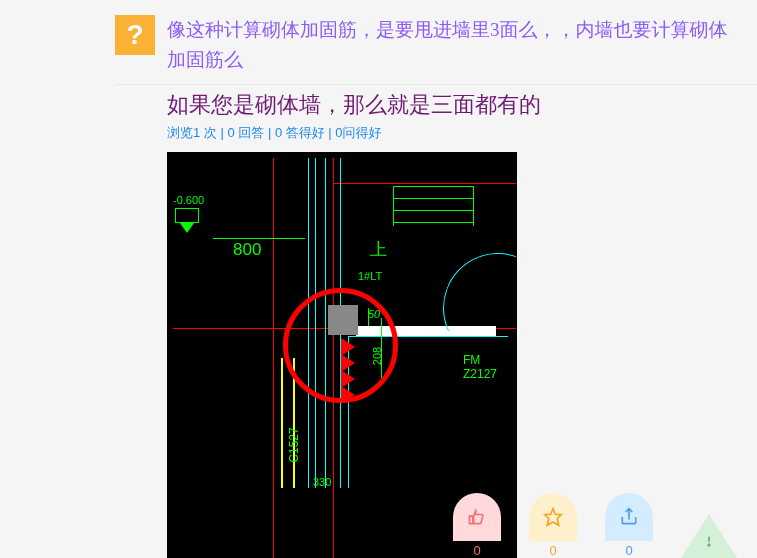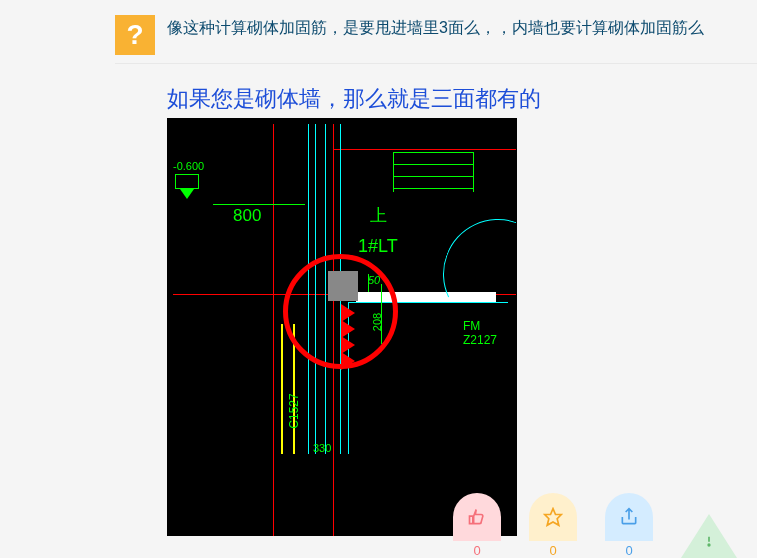--- a/index.html
+++ b/index.html
@@ -27,28 +27,29 @@
       background: #f9b233;
       display: flex;
       align-items: center;
       justify-content: center;
       color: #fff;
       font-size: 28px;
       font-weight: bold;
       flex-shrink: 0;
     }
     .title {
-      font-size: 16px;
-      color: #0c4a6e;
+      font-size: 19px;
+      color: #8b5cf6;
       line-height: 1.6;
+      font-family: Liberation Serif, serif;
     }
     .answer-text {
-      color: #1d4ed8;
+      color: #701a75;
       font-size: 22px;
-      margin: 20px 0 4px 52px;
+      margin: 5px 0 4px 52px;
     }
     .stats {
       font-size: 13px;
       color: #1e87f0;
       margin: 2px 0 10px 52px;
     }
     .stats span { color: #1e87f0; }
     .cad-wrap {
       margin-left: 52px;
       width: 350px;
@@ -166,20 +167,23 @@
   </style>
 </head>
 <body>
 
 <div class="container">
   <div class="header-row">
     <div class="q-icon">?</div>
     <div class="title">像这种计算砌体加固筋，是要甩进墙里3面么，，内墙也要计算砌体加固筋么</div>
   </div>
   <div class="answer-text">如果您是砌体墙，那么就是三面都有的</div>
+  <div class="stats">
+    <span>浏览1 次</span><span> | </span><span>0 回答</span><span> | </span><span>0 答得好</span><span> | </span><span>0问得好</span>
+  </div>
 
   <div class="cad-wrap">
     <div class="cad-inner">
 
       <div class="gridline gridlineh" style="top:170px;"></div>
       <div class="gridline gridlineh" style="top:25px; left:160px; width:190px;"></div>
       <div class="gridline gridlinev" style="left:160px;"></div>
       <div class="gridline gridlinev" style="left:100px;"></div>
 
       <div class="wall-line" style="left:135px; top:0; width:1px; height:330px;"></div>
@@ -215,21 +219,21 @@
 
       <div class="zigzag">
           <div></div>
           <div></div>
           <div></div>
           <div></div>
         </div>
 
       <div class="dim-text" style="left:195px; top:150px; font-size:11px;font-style:italic;">50</div>
       <div class="dim-text" style="left:195px; top:192px; font-size:11px; transform:rotate(-90deg);">208</div>
-      <div class="dim-text" style="left:185px; top:112px; font-size:18px;">1#LT</div>
+      <div class="dim-text" style="left:185px; top:112px; font-size:11px;">1#LT</div>
       <div class="dim-text" style="left:197px; top:80px;">上</div>
       <div class="dim-text" style="left:290px; top:195px; font-size:12px;">FM Z2127</div>
       <div class="dim-text" style="left:103px; top:280px; font-size:12px; transform:rotate(-90deg);">C1527</div>
       <div class="dim-text" style="left:140px; top:318px; font-size:11px;">330</div>
       <div class="green-line" style="left:195px; top:150px; width:1px; height:18px;"></div>
       <div class="green-line" style="left:208px; top:160px; width:1px; height:60px;"></div>
     </div>
   </div>
 </div>
 

